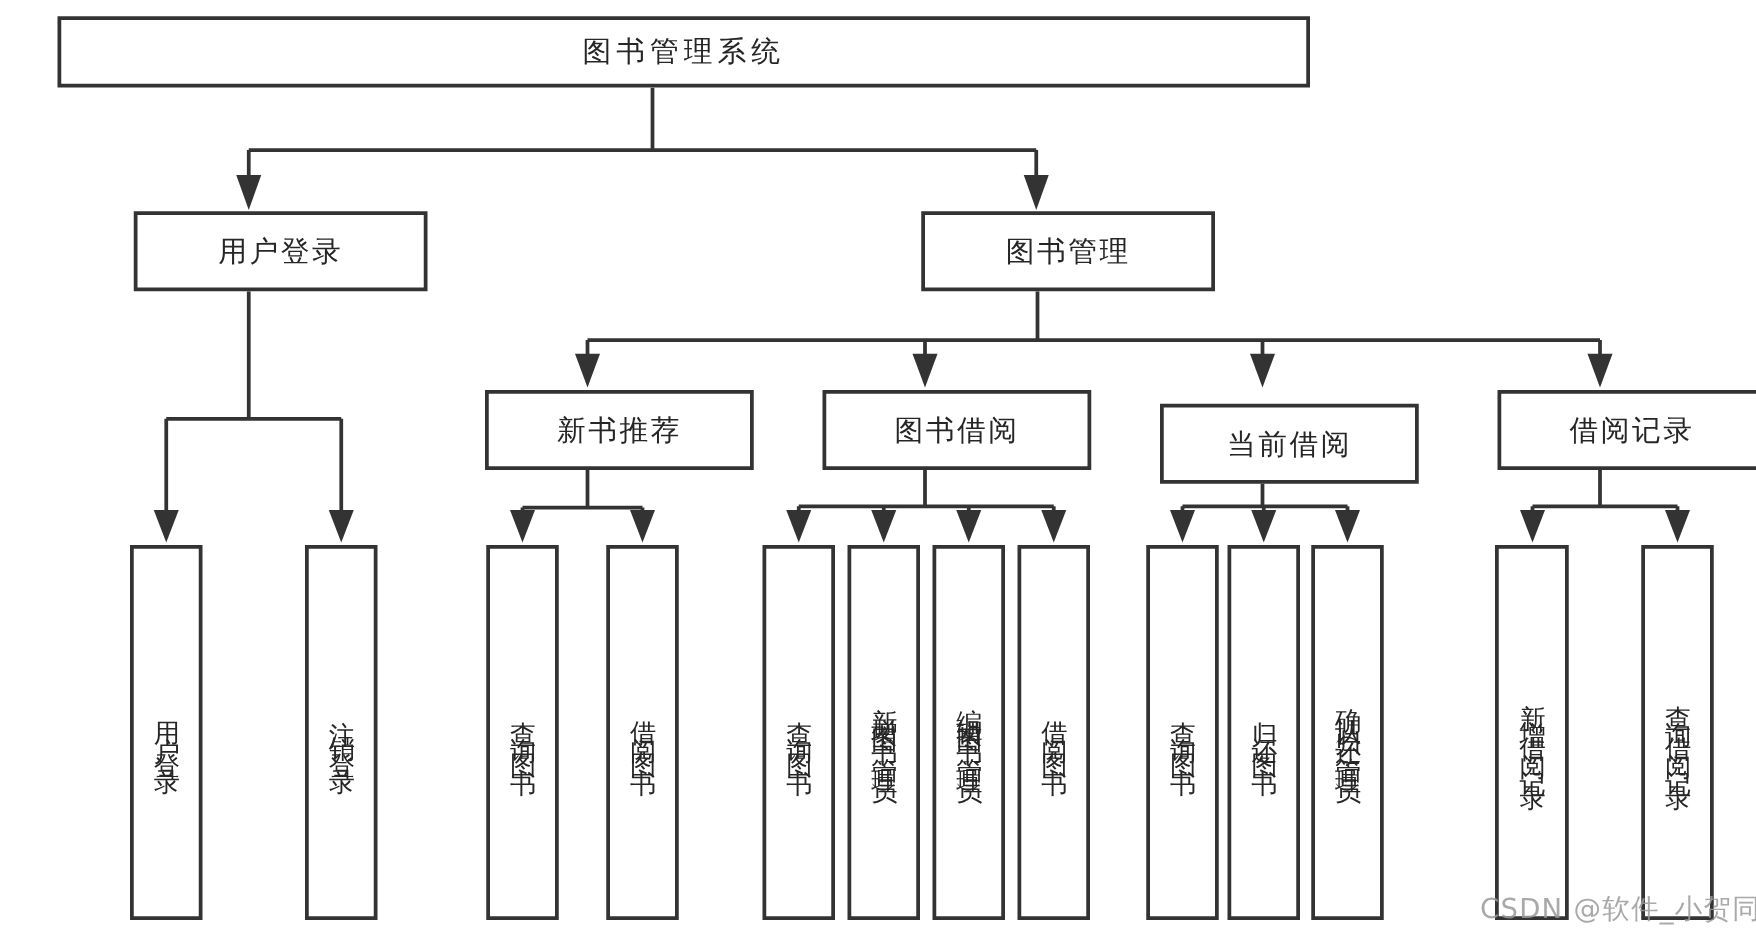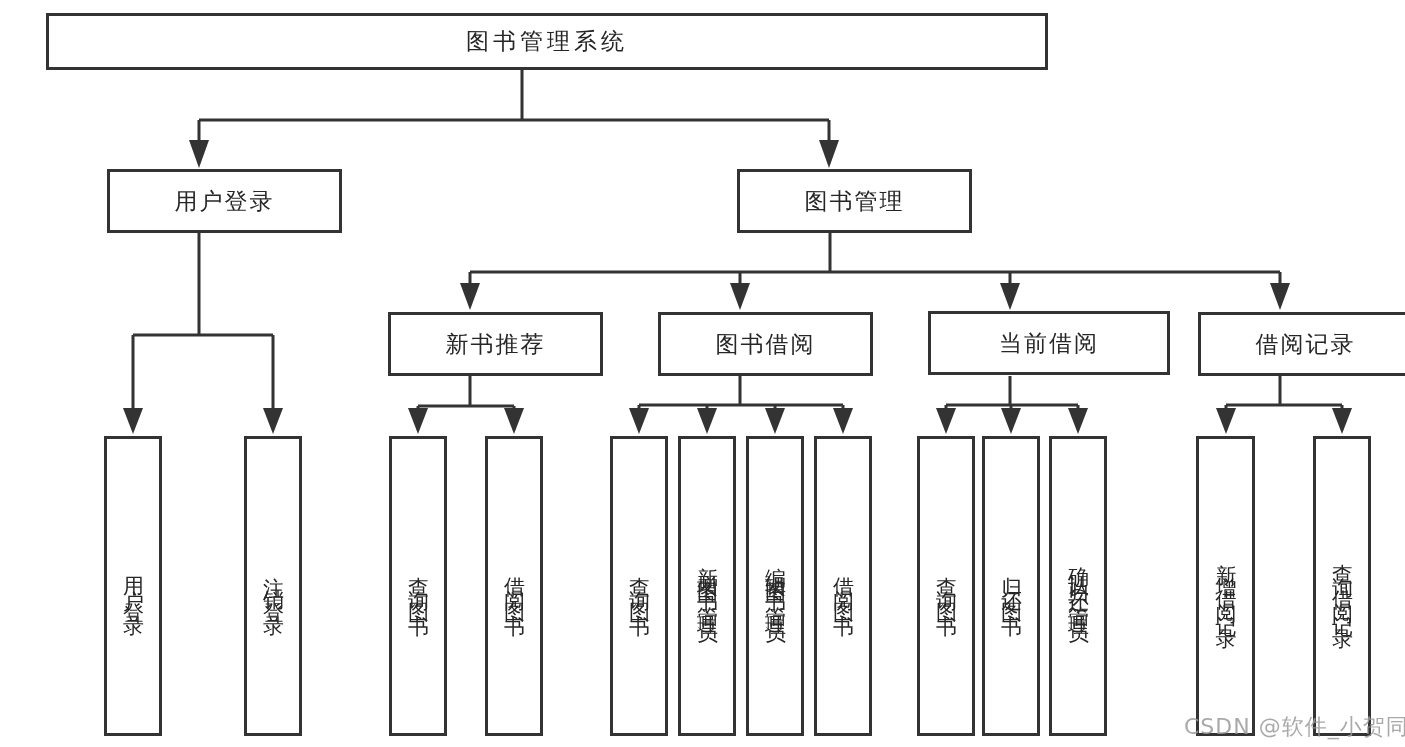--- a/index.html
+++ b/index.html
@@ -110,21 +110,21 @@
   <div class="node hbox" style="left:712px; top:169px; width:235px; height:64px;">
     <span>图书管理</span>
   </div>
 
   <div class="node hbox" style="left:363px; top:312px; width:215px; height:64px;">
     <span>新书推荐</span>
   </div>
   <div class="node hbox" style="left:633px; top:312px; width:215px; height:64px;">
     <span>图书借阅</span>
   </div>
-  <div class="node hbox" style="left:903px; top:311px; width:242px; height:64px;">
+  <div class="node hbox" style="left:903px; top:323px; width:207px; height:64px;">
     <span>当前借阅</span>
   </div>
   <div class="node hbox" style="left:1173px; top:312px; width:215px; height:64px;">
     <span>借阅记录</span>
   </div>
 
   <div class="node vbox" style="left:104px; top:436px; width:58px; height:300px;">
     <span class="vtext">用户登录</span>
   </div>
   <div class="node vbox" style="left:244px; top:436px; width:58px; height:300px;">

